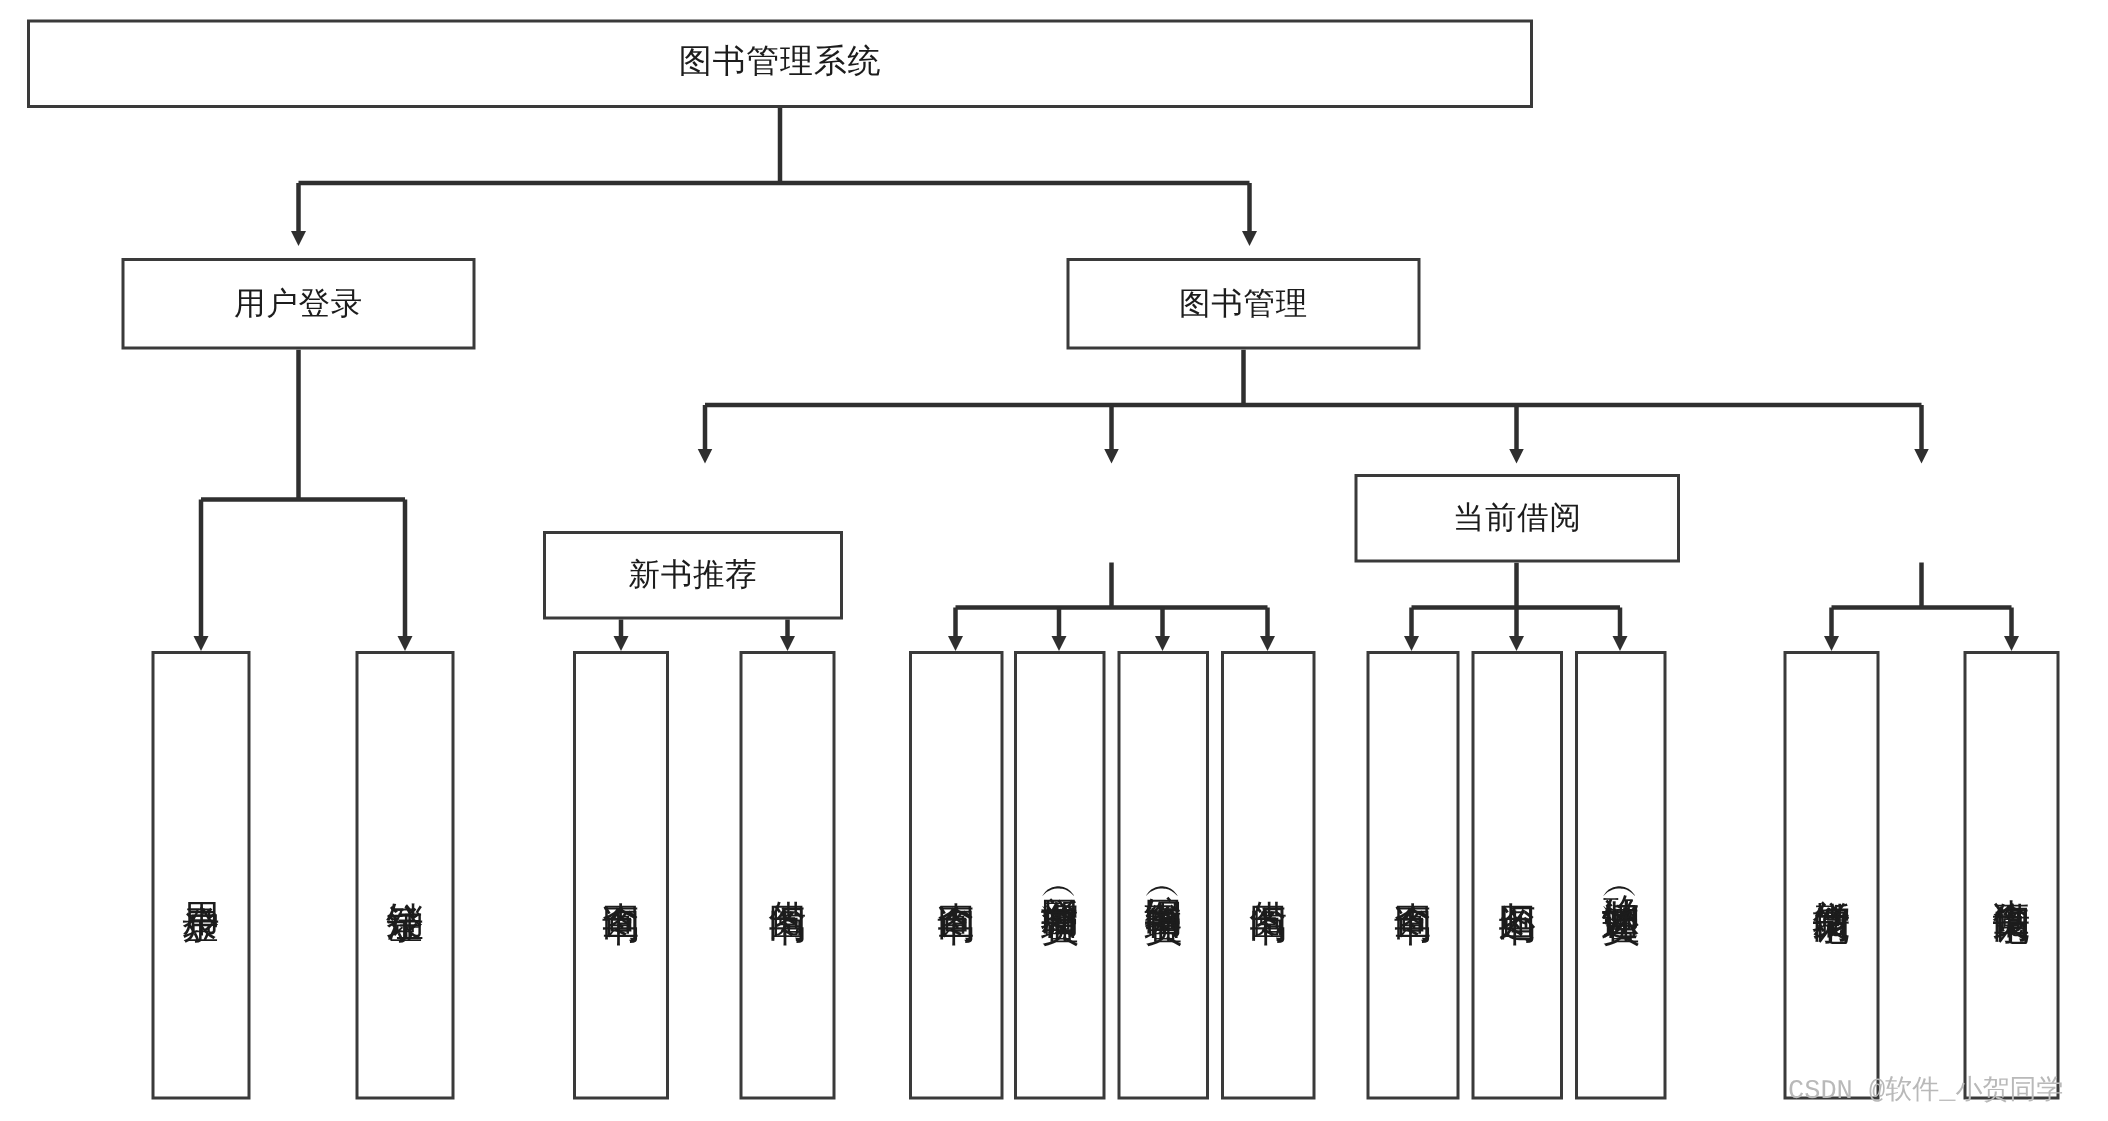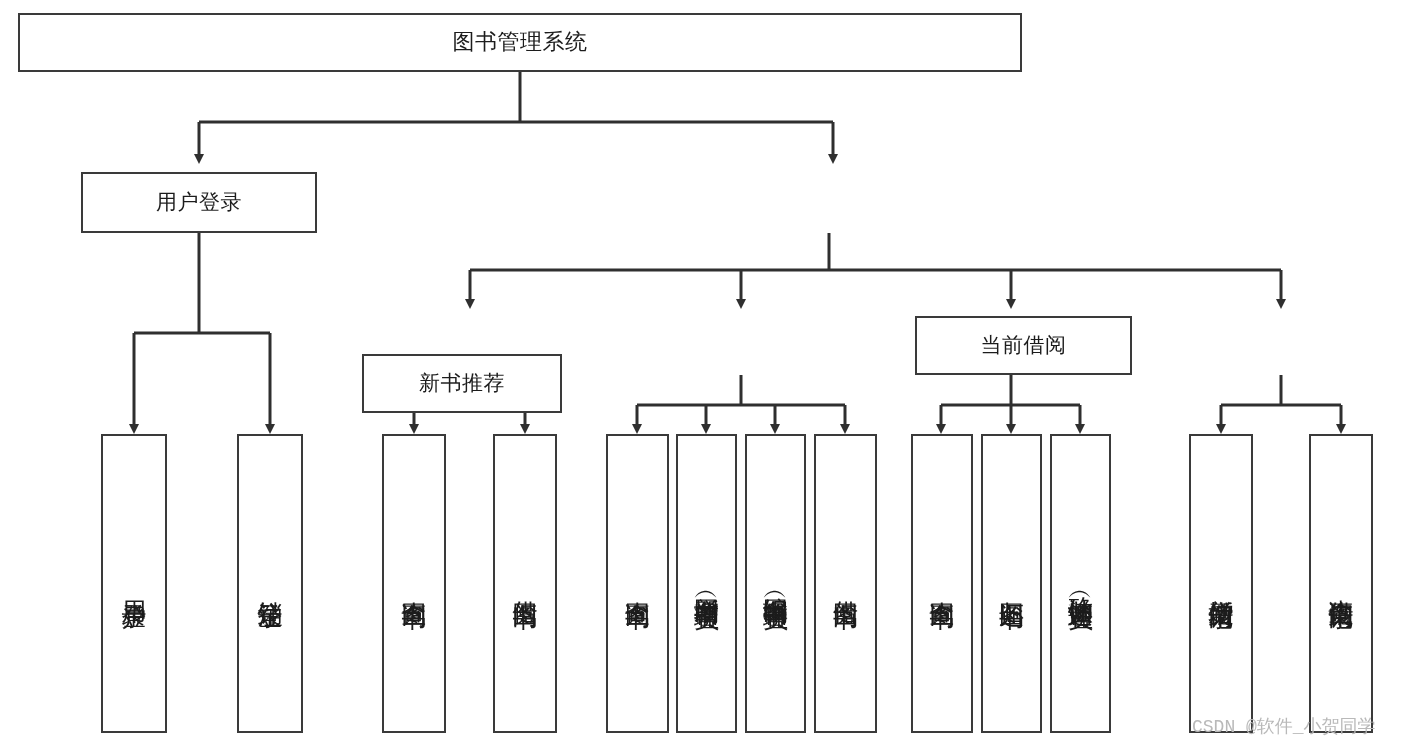--- a/index.html
+++ b/index.html
@@ -143,27 +143,30 @@
   </svg>
 
   <div class="node horiz root" style="left:18px; top:13px; width:1004px; height:59px;">
     <span class="lbl">图书管理系统</span>
   </div>
 
   <div class="node horiz" style="left:81px; top:172px; width:236px; height:61px;">
     <span class="lbl">用户登录</span>
   </div>
 
+  <div class="node horiz" style="left:711px; top:172px; width:236px; height:61px;">
+    <span class="lbl">图书管理</span>
+  </div>
 
   <div class="node horiz" style="left:362px; top:316px; width:200px; height:59px;margin-top:38px;">
     <span class="lbl">新书推荐</span>
   </div>
 
 
-  <div class="node horiz" style="left:903px; top:316px; width:217px; height:59px;margin-left:12px;">
+  <div class="node horiz" style="left:903px; top:316px; width:217px; height:59px;">
     <span class="lbl">当前借阅</span>
   </div>
 
 
   <div class="node vert" style="left:101px; top:434px; width:66px; height:299px;">
     <span class="lbl">用户登录</span>
   </div>
 
   <div class="node vert" style="left:237px; top:434px; width:66px; height:299px;">
     <span class="lbl">注销登录</span>

